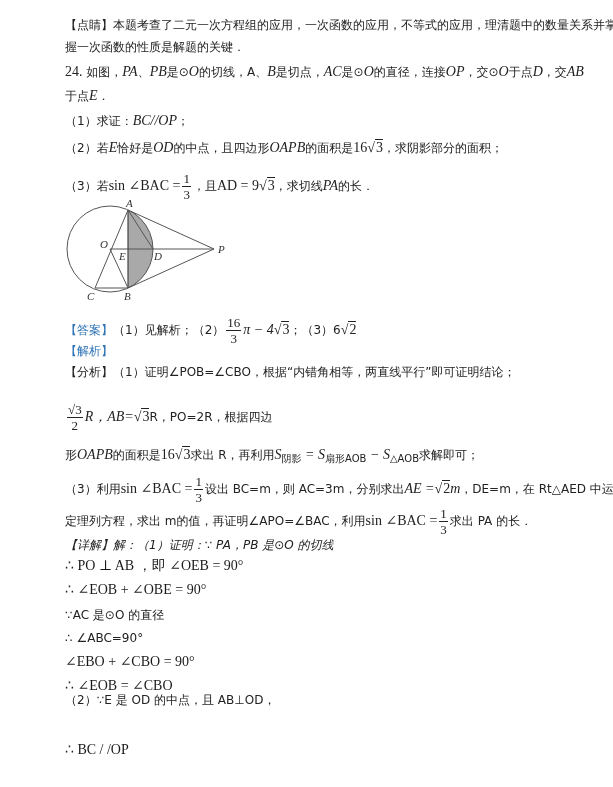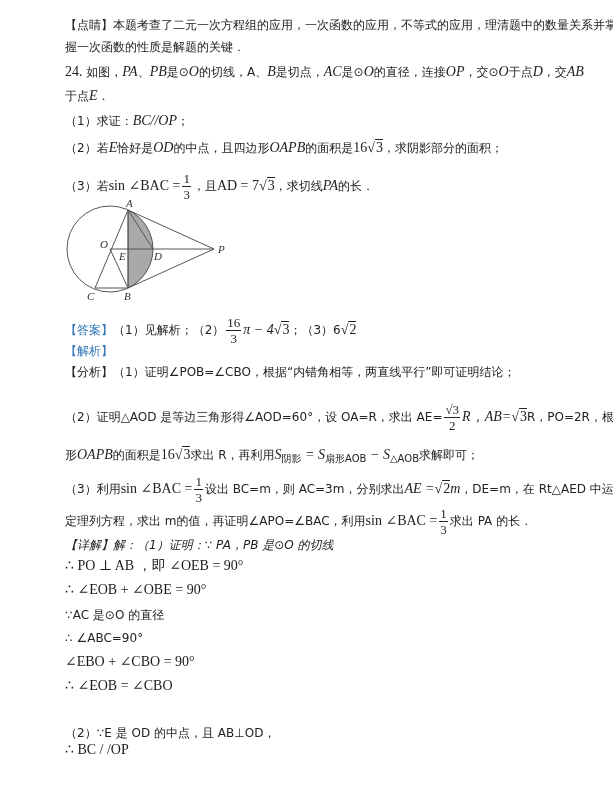--- a/index.html
+++ b/index.html
@@ -39,21 +39,21 @@
 
 <div class="line cjk" style="top:113px;">
   <span>（1）求证：</span><span class="m">BC//OP</span><span>；</span>
 </div>
 
 <div class="line cjk" style="top:140px;">
   <span>（2）若</span><span class="m">E</span><span>恰好是</span><span class="m">OD</span><span>的中点，且四边形</span><span class="m">OAPB</span><span>的面积是</span><span class="sqrt"><span>16</span>√<span class="rad">3</span></span><span>，求阴影部分的面积；</span>
 </div>
 
 <div class="line cjk" style="top:171px;">
-  <span>（3）若</span><span class="mr">sin ∠BAC =</span><span class="frac"><span class="num">1</span><span class="den">3</span></span><span>，且</span><span class="sqrt"><span>AD = 7</span>√<span class="rad">3</span></span><span>，求切线</span><span class="m">PA</span><span>的长．</span>
+  <span>（3）若</span><span class="mr">sin ∠BAC =</span><span class="frac"><span class="num">1</span><span class="den">3</span></span><span>，且</span><span class="sqrt"><span>AD = 9</span>√<span class="rad">3</span></span><span>，求切线</span><span class="m">PA</span><span>的长．</span>
 </div>
 
 <svg class="diagram" width="170" height="105" viewBox="0 0 170 105">
 
   <path d="M68,12 A43,43 0 0 1 68,90 Z" fill="#a9a9a9" stroke="none"></path>
   <circle cx="50" cy="51" r="43" fill="none" stroke="#555" stroke-width="1"></circle>
   <line x1="68" y1="12" x2="154" y2="51" stroke="#555" stroke-width="1"></line>
   <line x1="68" y1="90" x2="154" y2="51" stroke="#555" stroke-width="1"></line>
   <line x1="50" y1="51" x2="154" y2="51" stroke="#555" stroke-width="1"></line>
   <line x1="68" y1="12" x2="68" y2="90" stroke="#444" stroke-width="1.2"></line>
@@ -78,21 +78,21 @@
 
 <div class="line cjk blue" style="top:343px;">
   <span>【解析】</span>
 </div>
 
 <div class="line cjk" style="top:364px;">
   <span>【分析】</span><span>（1）证明∠POB=∠CBO，根据“内错角相等，两直线平行”即可证明结论；</span>
 </div>
 
 <div class="line cjk" style="top:402px;">
-  <span>（2）证明△AOD 是等边三角形得∠AOD=60°，设 OA=R，求出 AE=</span><span class="frac"><span class="num">√3</span><span class="den">2</span></span><span class="m">R，AB=</span><span class="sqrt">√<span class="rad">3</span></span><span>R，PO=2R，根据四边</span>
+  <span class="frac"><span class="num">√3</span><span class="den">2</span></span><span class="m">R，AB=</span><span class="sqrt">√<span class="rad">3</span></span><span>R，PO=2R，根据四边</span>
 </div>
 
 <div class="line cjk" style="top:447px;">
   <span>形</span><span class="m">OAPB</span><span>的面积是</span><span class="sqrt"><span>16</span>√<span class="rad">3</span></span><span>求出 R，再利用</span><span class="m"><span>S</span><span class="sub">阴影</span><span class="mr"> = </span><span>S</span><span class="sub">扇形AOB</span><span class="mr"> − </span><span>S</span><span class="sub">△AOB</span></span><span>求解即可；</span>
 </div>
 
 <div class="line cjk" style="top:474px;">
   <span>（3）利用</span><span class="mr">sin ∠BAC =</span><span class="frac"><span class="num">1</span><span class="den">3</span></span><span>设出 BC=m，则 AC=3m，分别求出</span><span class="sqrt"><span class="m">AE =</span>√<span class="rad">2</span><span class="m">m</span></span><span>，DE=m，在 Rt△AED 中运用勾股</span>
 </div>
 
@@ -103,13 +103,13 @@
 <div class="line cjk" style="top:537px;font-style:italic;">
   <span>【详解】</span><span>解：（1）证明：∵ PA，PB 是⊙O 的切线</span>
 </div>
 <div class="line mr" style="top:558px;">∴ PO ⊥ AB ，即 ∠OEB = 90°</div>
 <div class="line mr" style="top:582px;">∴ ∠EOB + ∠OBE = 90°</div>
 <div class="line cjk" style="top:607px;">∵AC 是⊙O 的直径</div>
 <div class="line cjk" style="top:630px;">∴ ∠ABC=90°</div>
 <div class="line mr" style="top:654px;">∠EBO + ∠CBO = 90°</div>
 <div class="line mr" style="top:678px;">∴ ∠EOB = ∠CBO</div>
 <div class="line mr" style="top:702px;margin-top:40px;">∴ BC / /OP</div>
-<div class="line cjk" style="top:725px;text-align:center;">（2）∵E 是 OD 的中点，且 AB⊥OD，</div>
+<div class="line cjk" style="top:692px;text-align:center;">（2）∵E 是 OD 的中点，且 AB⊥OD，</div>
 
 </body></html>

